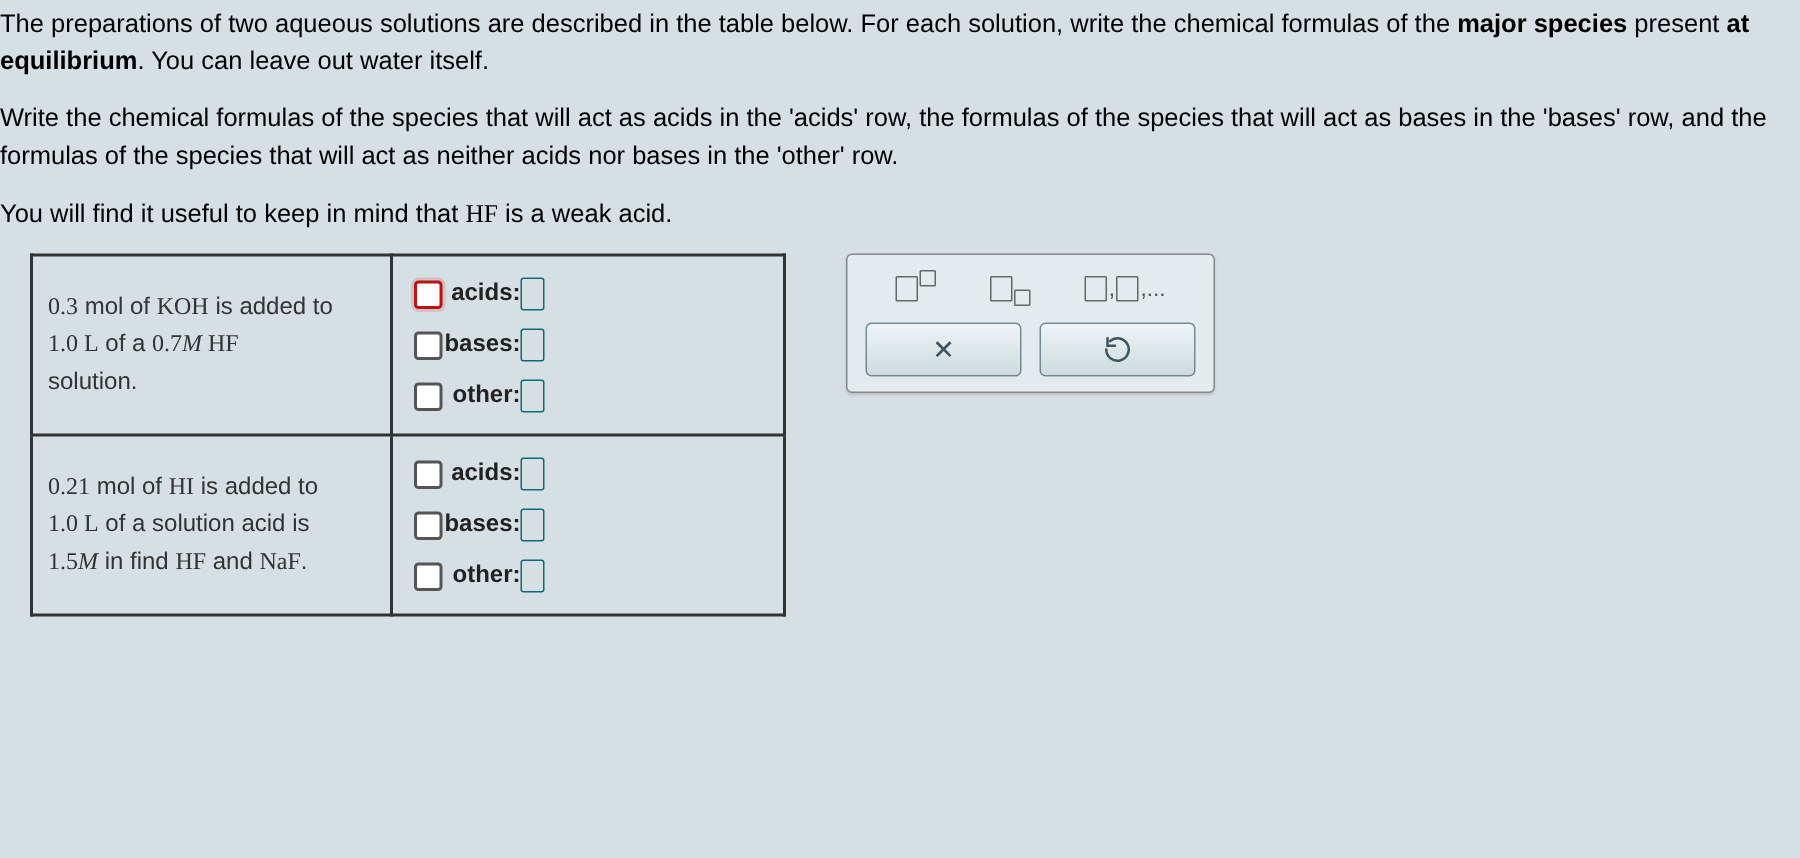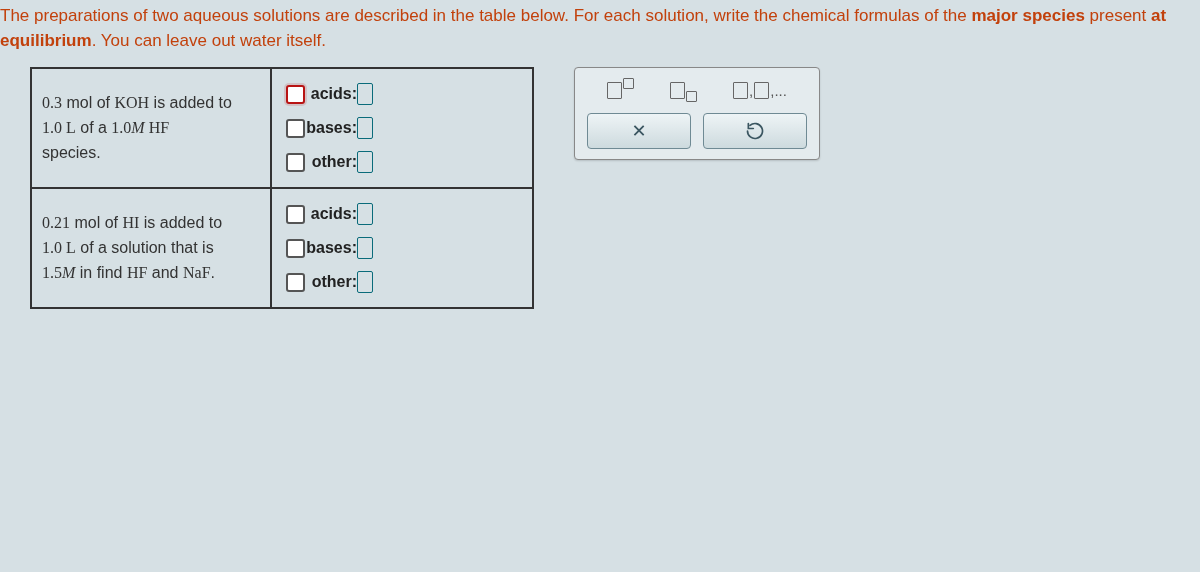--- a/index.html
+++ b/index.html
@@ -7,34 +7,34 @@
     padding: 0;
     font-family: Arial, Helvetica, sans-serif;
     background: #d6e0e4;
     width: 1200px;
     height: 572px;
     overflow: hidden;
     position: relative;
   }
   .instructions {
     padding: 4px 6px 0 0;
-    color: #c2410c;
+    color: #000000;
     font-size: 17px;
     line-height: 1.45;
   }
   .instructions p {
     margin: 0 0 14px 0;
   }
   .instructions strong {
     font-weight: bold;
   }
   .content-row {
     display: flex;
     align-items: flex-start;
-    padding-left: 30px;
+    padding-left: 20px;
     gap: 40px;
     margin-top: 8px;
   }
   .solution-table {
     border: 2px solid #333;
     border-collapse: collapse;
     background: #d6e0e4;
   }
   .solution-table td {
     border: 2px solid #333;
@@ -142,30 +142,34 @@
   }
   .tool-btn svg { stroke:#3a5560; }
 </style>
 </head>
 <body>
 
 <div class="instructions">
   <p>
     <span>The preparations of two aqueous solutions are described in the table below. For each solution, write the chemical formulas of the </span><strong><span>major species</span></strong><span> present </span><strong><span>at equilibrium</span></strong><span>. You can leave out water itself.</span>
   </p>
+  <p>Write the chemical formulas of the species that will act as acids in the 'acids' row, the formulas of the species that will act as bases in the 'bases' row, and the formulas of the species that will act as neither acids nor bases in the 'other' row.</p>
+  <p>
+    <span>You will find it useful to keep in mind that </span><span style="font-family:'Times New Roman',serif;">HF</span><span> is a weak acid.</span>
+  </p>
 </div>
 
 <div class="content-row">
   <table class="solution-table">
     <tbody>
         <tr>
       <td class="desc-cell">
         <span class="chem">0.3</span><span> mol of </span><span class="chem">KOH</span><span> is added to </span><br>
-        <span class="chem">1.0 L</span><span> of a </span><span class="chem">1.0</span><span class="m">M</span><span class="chem"> HF</span><br>
-        <span>species.</span>
+        <span class="chem">1.0 L</span><span> of a </span><span class="chem">0.7</span><span class="m">M</span><span class="chem"> HF</span><br>
+        <span>solution.</span>
       </td>
       <td class="input-cell">
         <div class="input-row">
           <span class="checkbox highlight"></span>
           <span class="row-label">acids:</span>
           <span class="answer-box"></span>
         </div>
         <div class="input-row">
           <span class="checkbox"></span>
           <span class="row-label">bases:</span>
@@ -174,21 +178,21 @@
         <div class="input-row">
           <span class="checkbox"></span>
           <span class="row-label">other:</span>
           <span class="answer-box"></span>
         </div>
       </td>
     </tr>
     <tr>
       <td class="desc-cell">
         <span class="chem">0.21</span><span> mol of </span><span class="chem">HI</span><span> is added to</span><br>
-        <span class="chem">1.0 L</span><span> of a solution that is</span><br>
+        <span class="chem">1.0 L</span><span> of a solution acid is</span><br>
         <span class="chem">1.5</span><span class="m">M</span><span> in find </span><span class="chem">HF</span><span> and </span><span class="chem">NaF</span><span>.</span>
       </td>
       <td class="input-cell">
         <div class="input-row">
           <span class="checkbox"></span>
           <span class="row-label">acids:</span>
           <span class="answer-box"></span>
         </div>
         <div class="input-row">
           <span class="checkbox"></span>

